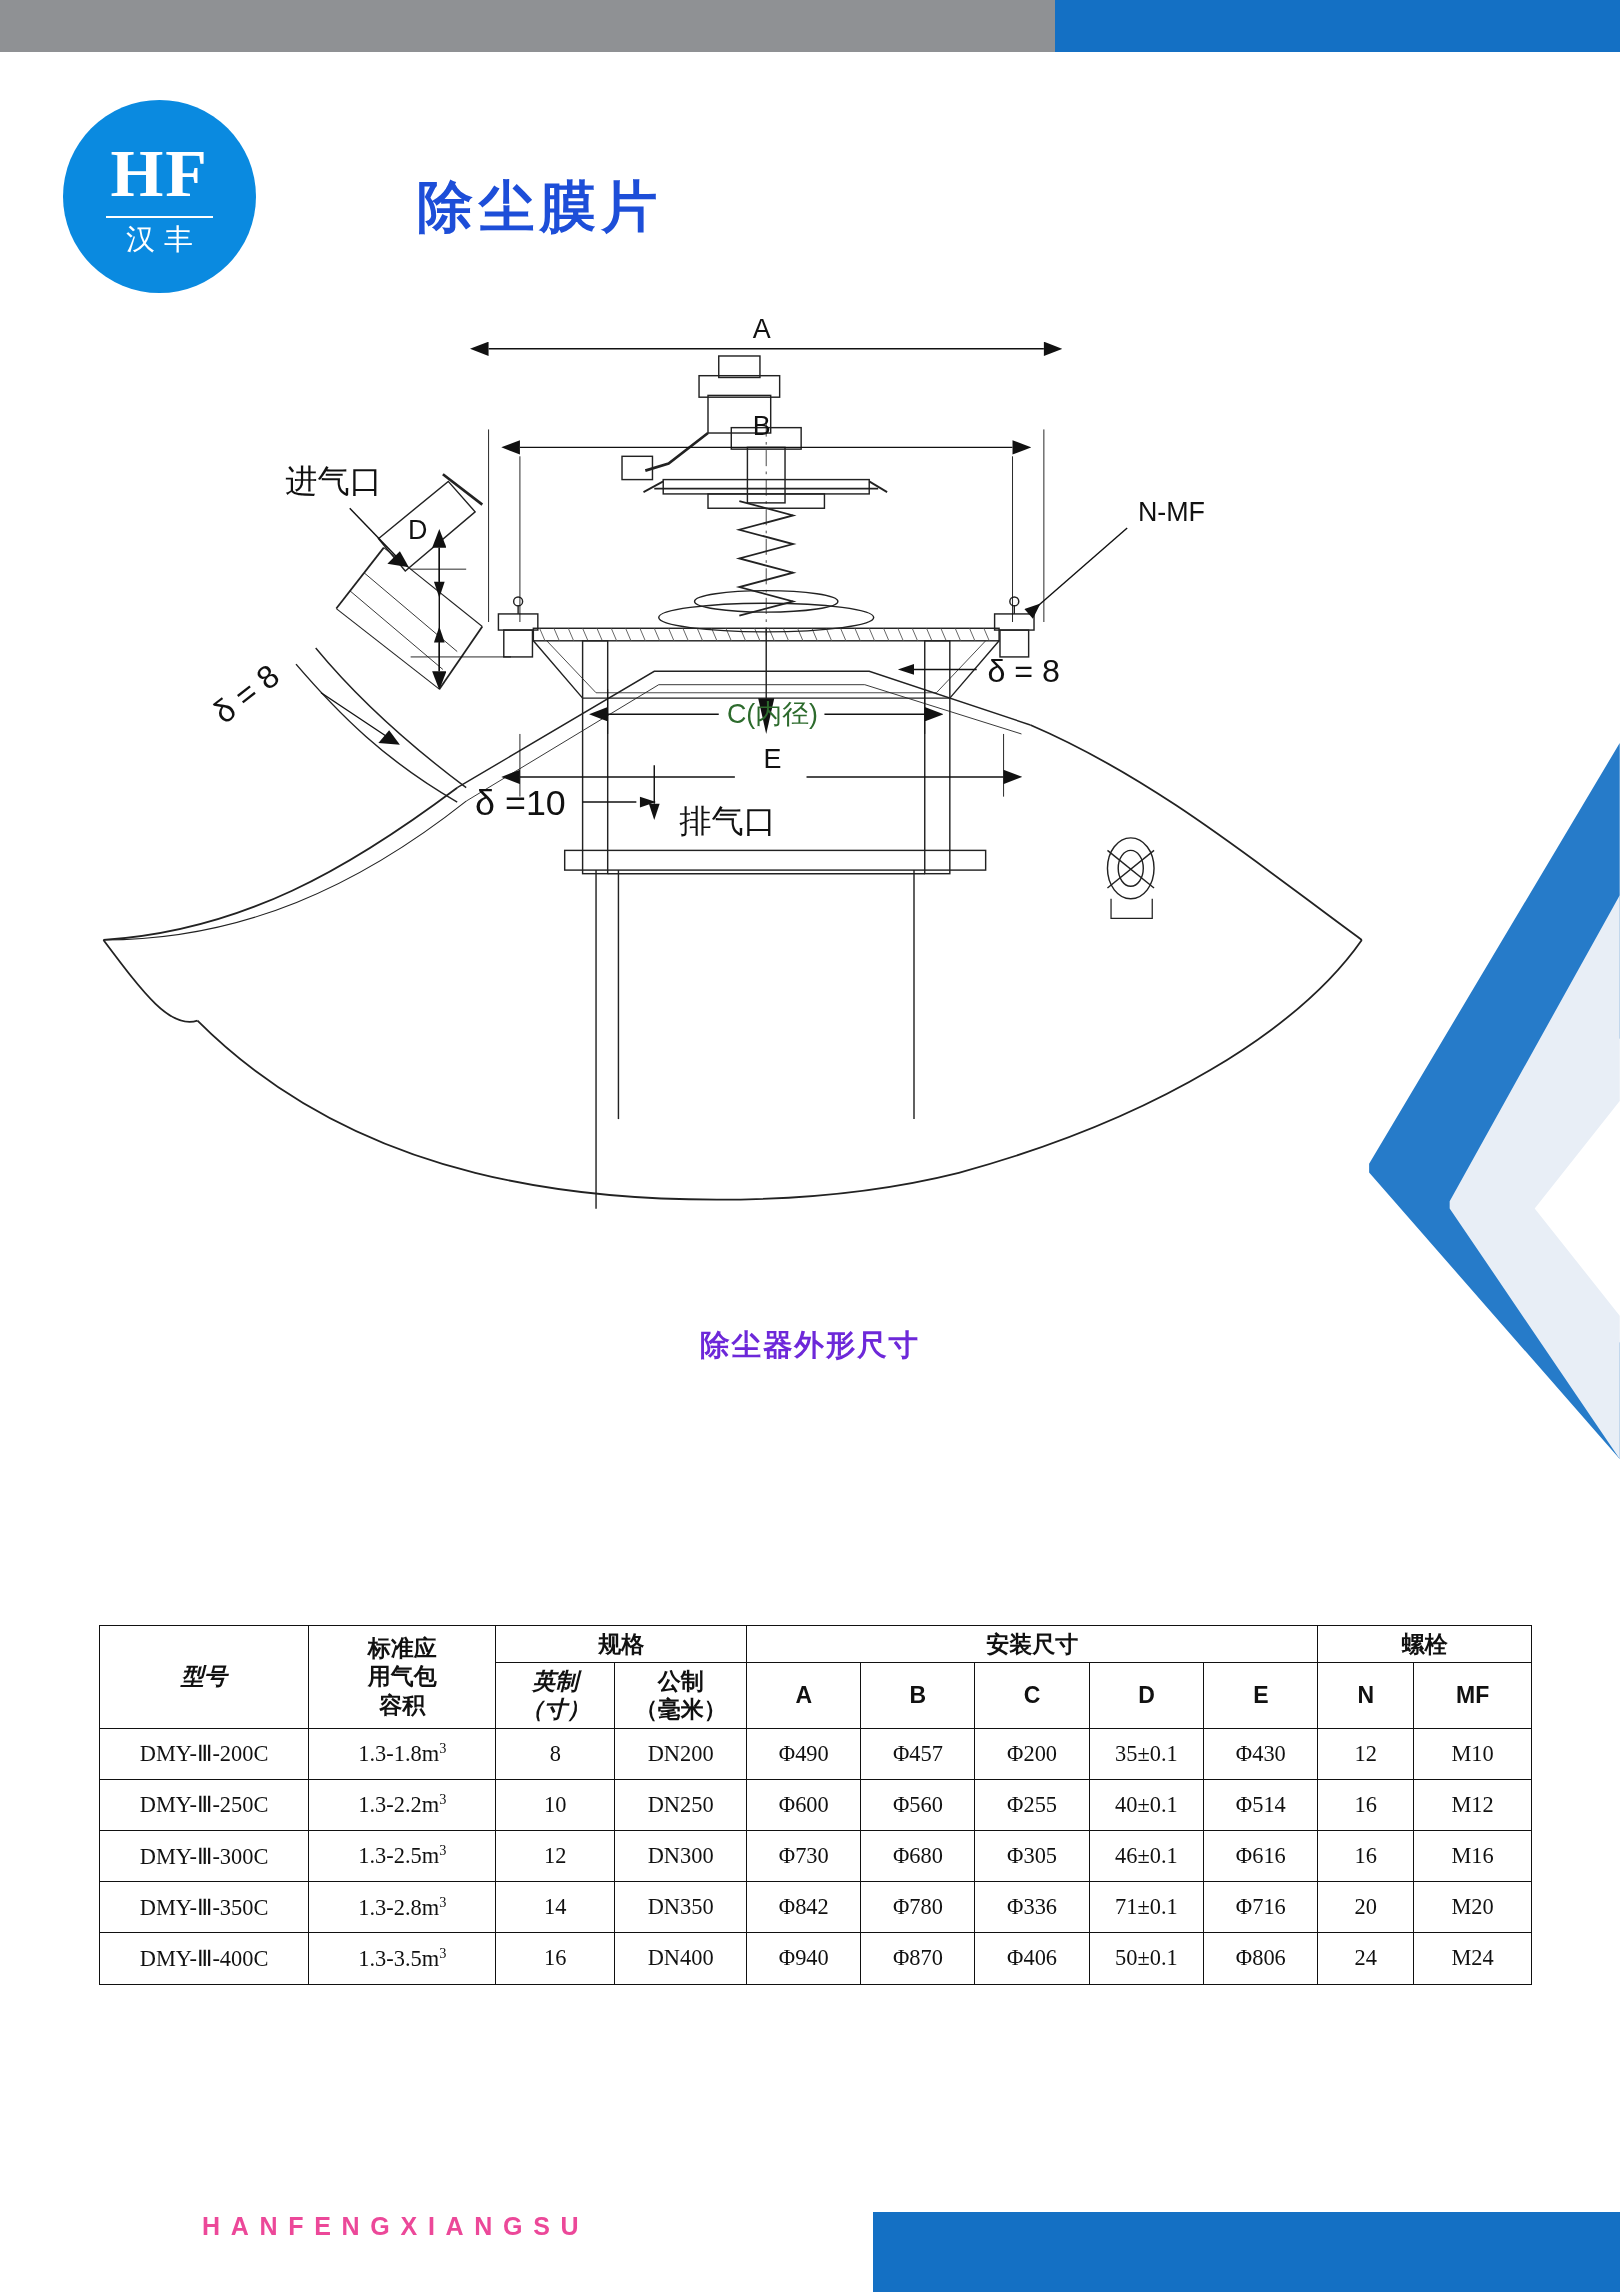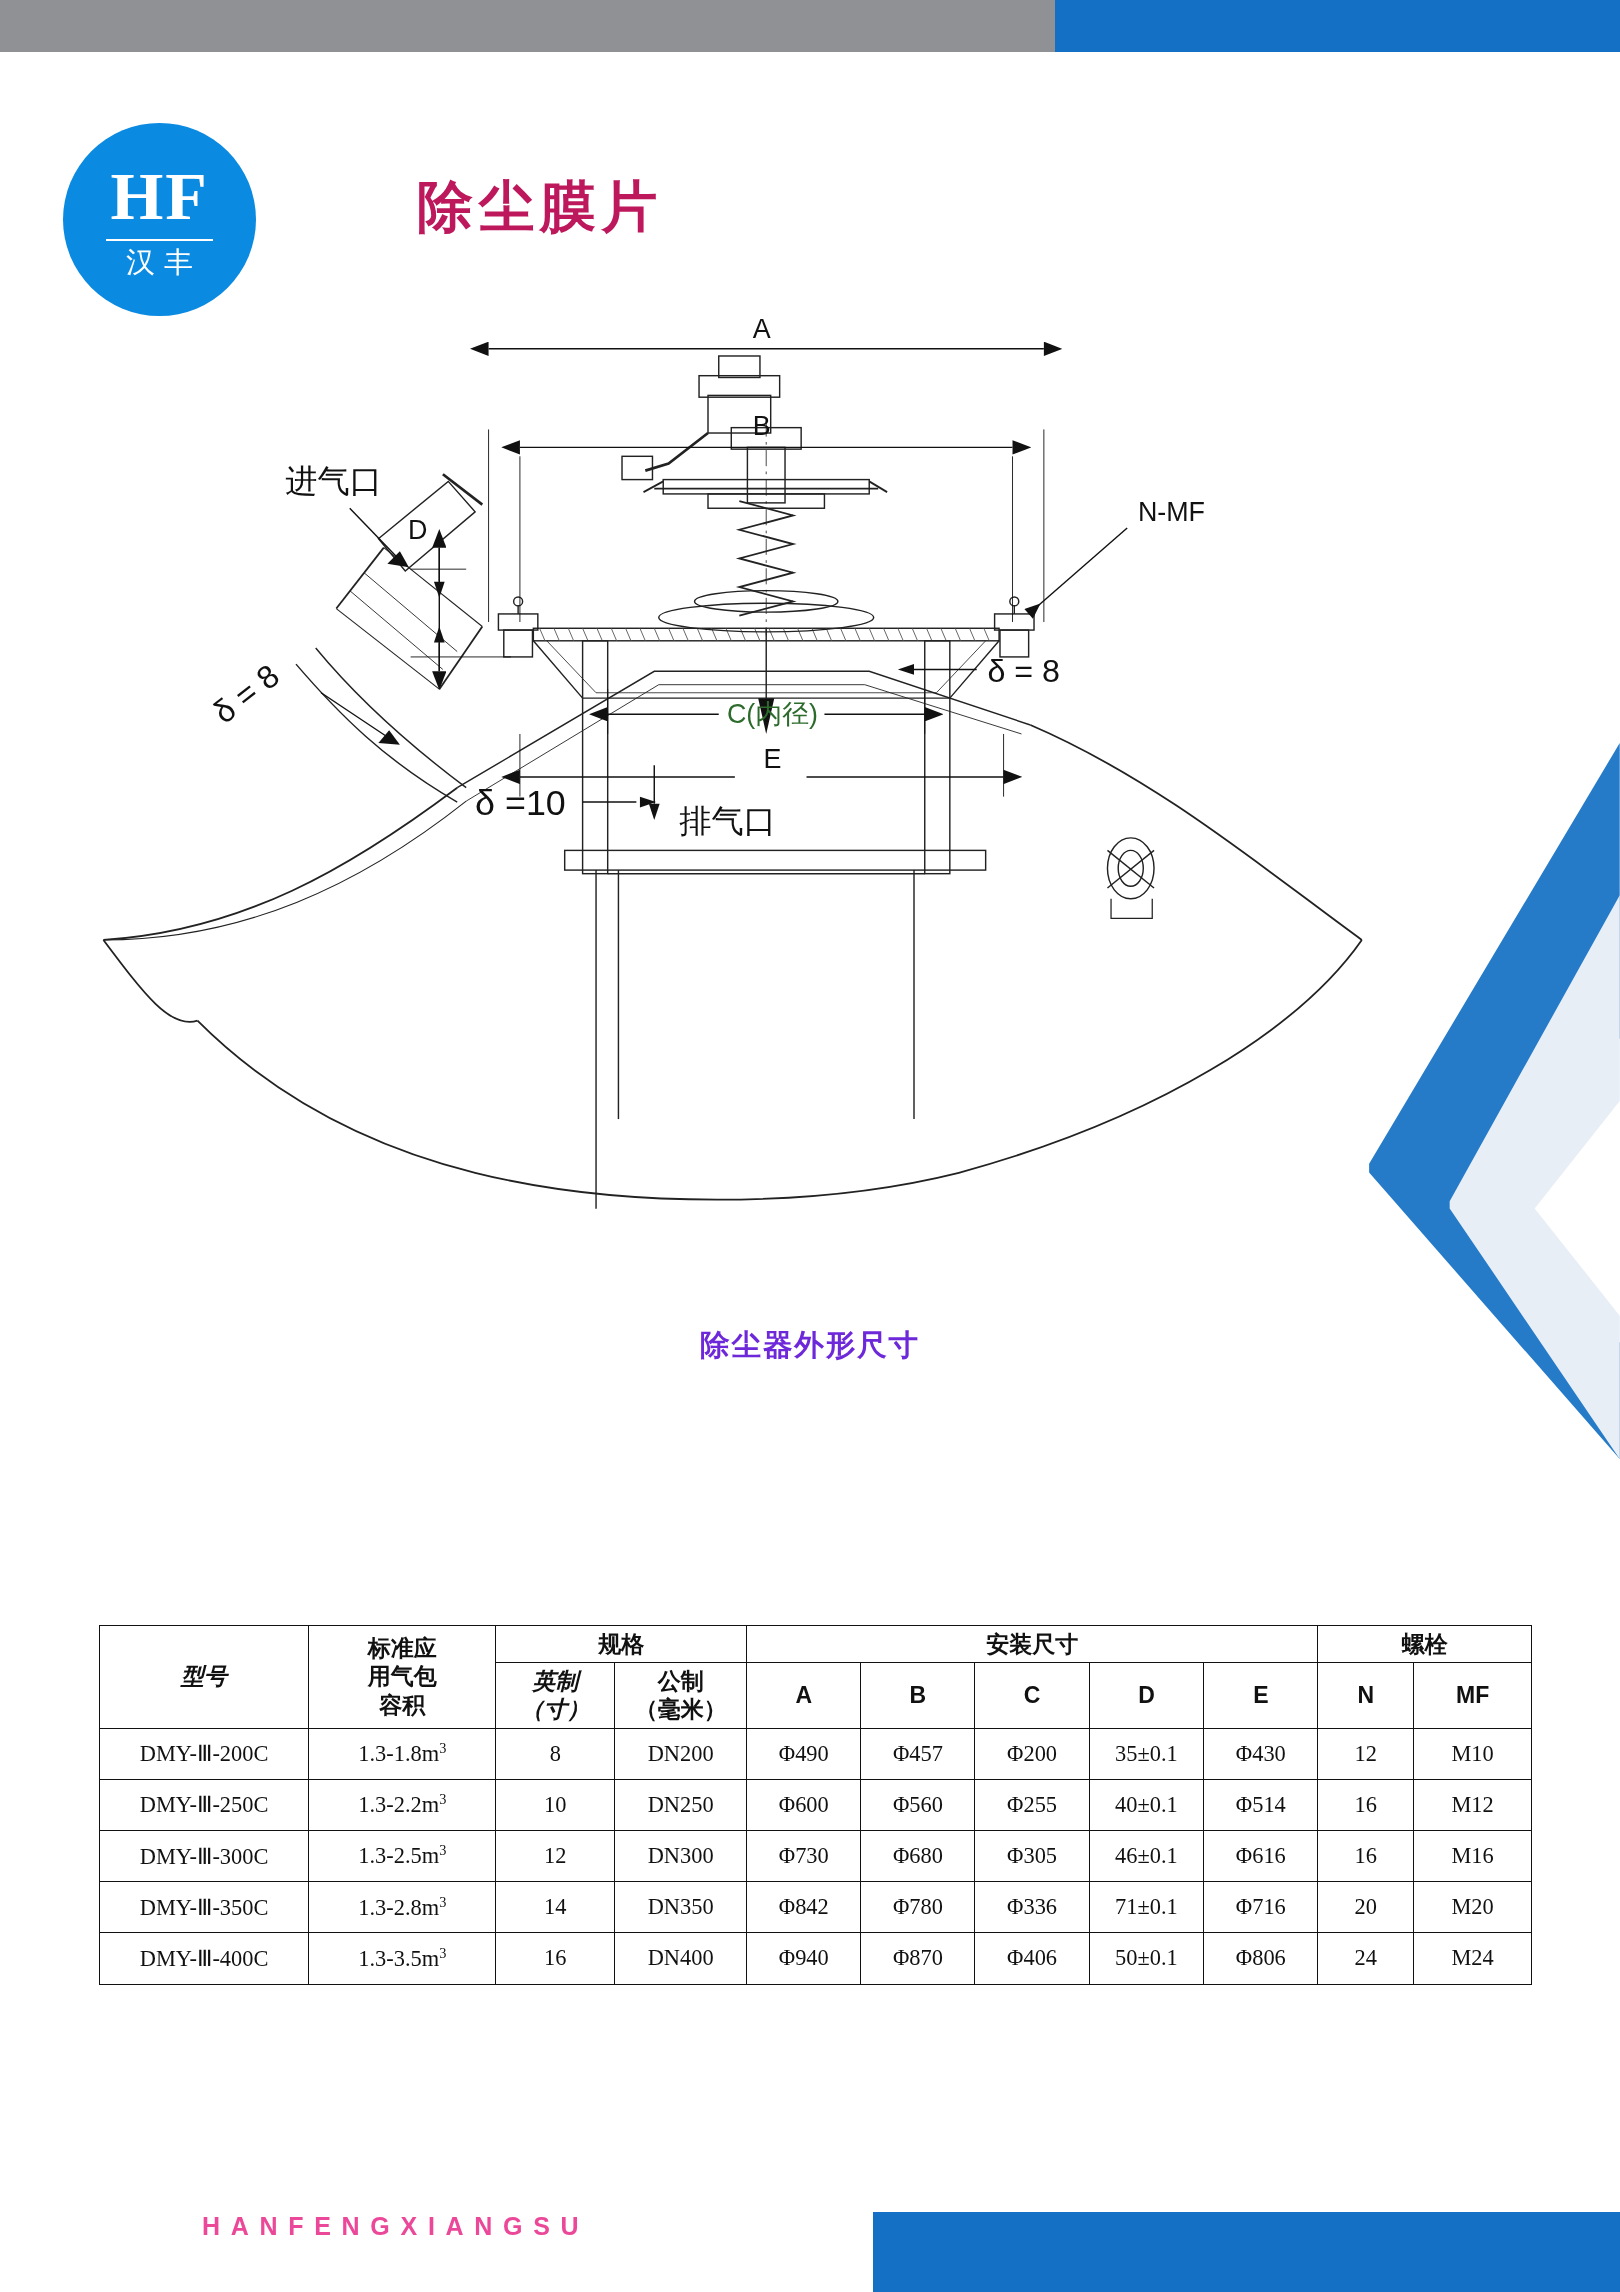--- a/index.html
+++ b/index.html
@@ -25,21 +25,21 @@
   .topbar-blue {
     position: absolute;
     left: 1055px; top: 0;
     width: 565px; height: 52px;
     background: #1470c4;
   }
 
   
   .logo {
     position: absolute;
-    left: 63px; top: 123px;
+    left: 63px; top: 100px;
     width: 193px; height: 193px;
     border-radius: 50%;
     background: #0a8ae0;
     color: #ffffff;
     display: flex;
     flex-direction: column;
     align-items: center;
     justify-content: center;
   }
   .logo-hf {
@@ -61,21 +61,21 @@
     text-indent: 9px;
     line-height: 1;
   }
 
   
   .page-title {
     position: absolute;
     left: 417px; top: 170px;
     font-size: 56px;
     font-weight: bold;
-    color: #be185d;
+    color: #1d4ed8;
     letter-spacing: 5.4px;
   }
 
   
   .deco {
     position: absolute;
     right: 0; top: 743px;
     width: 278px; height: 716px;
     overflow: hidden;
     pointer-events: none;

